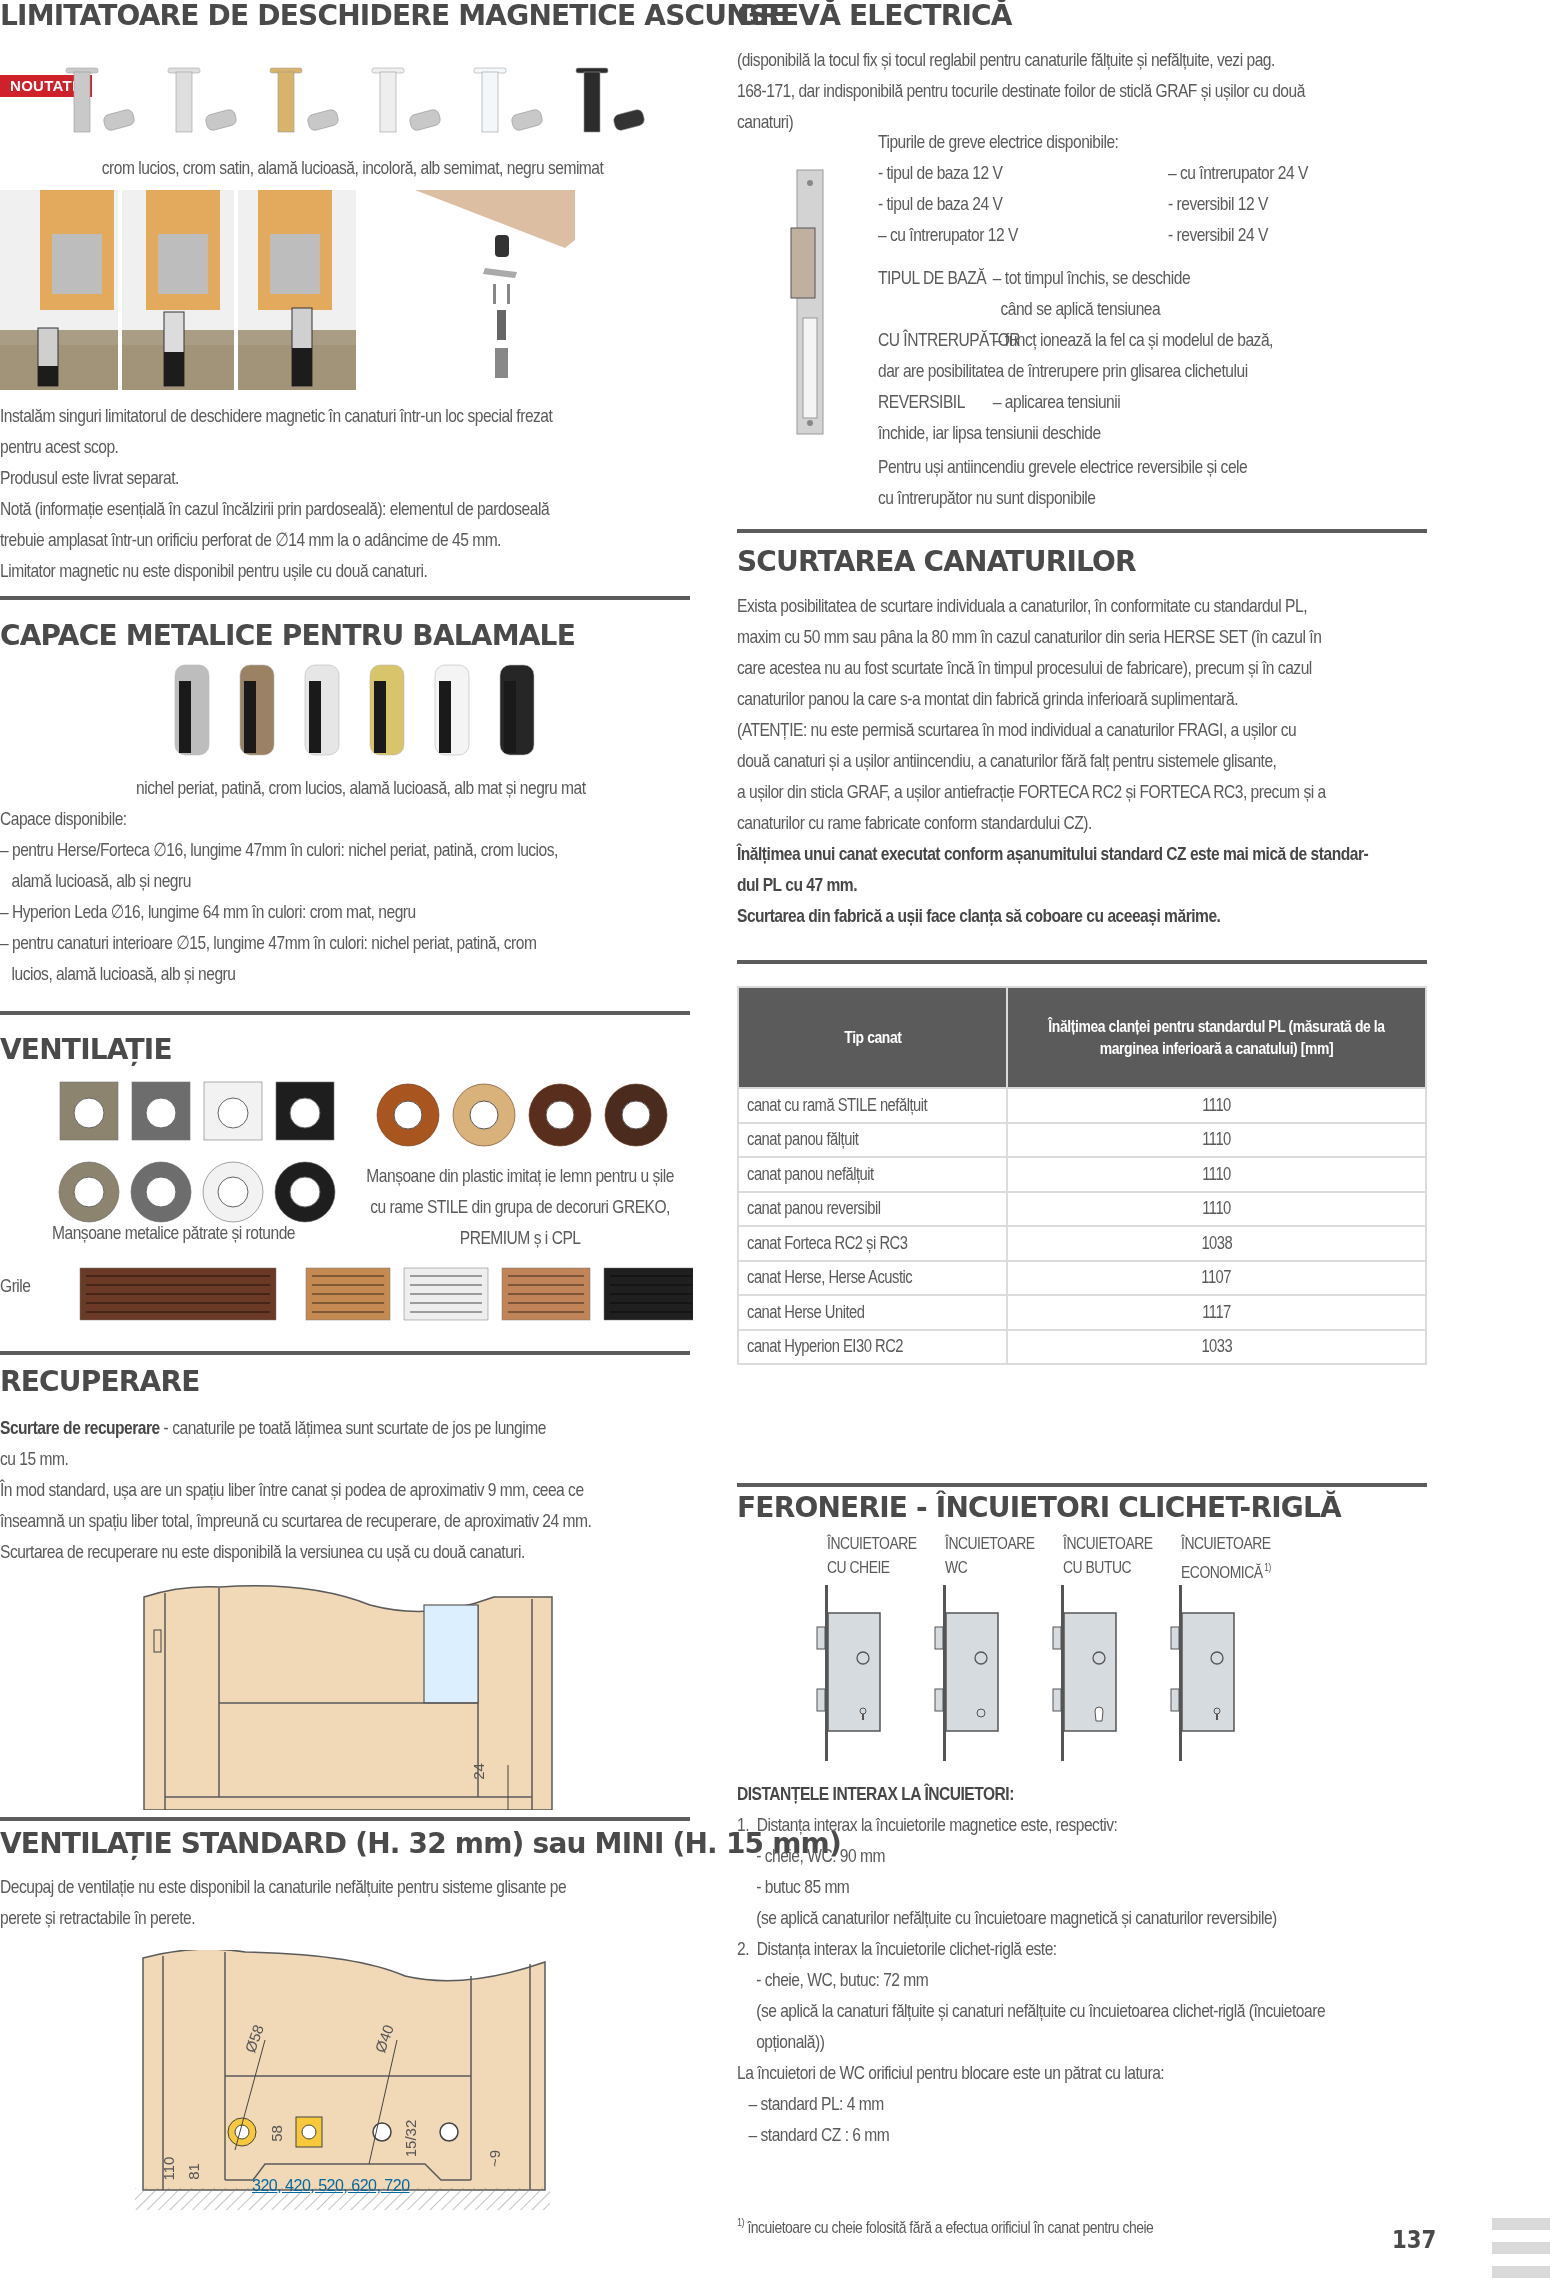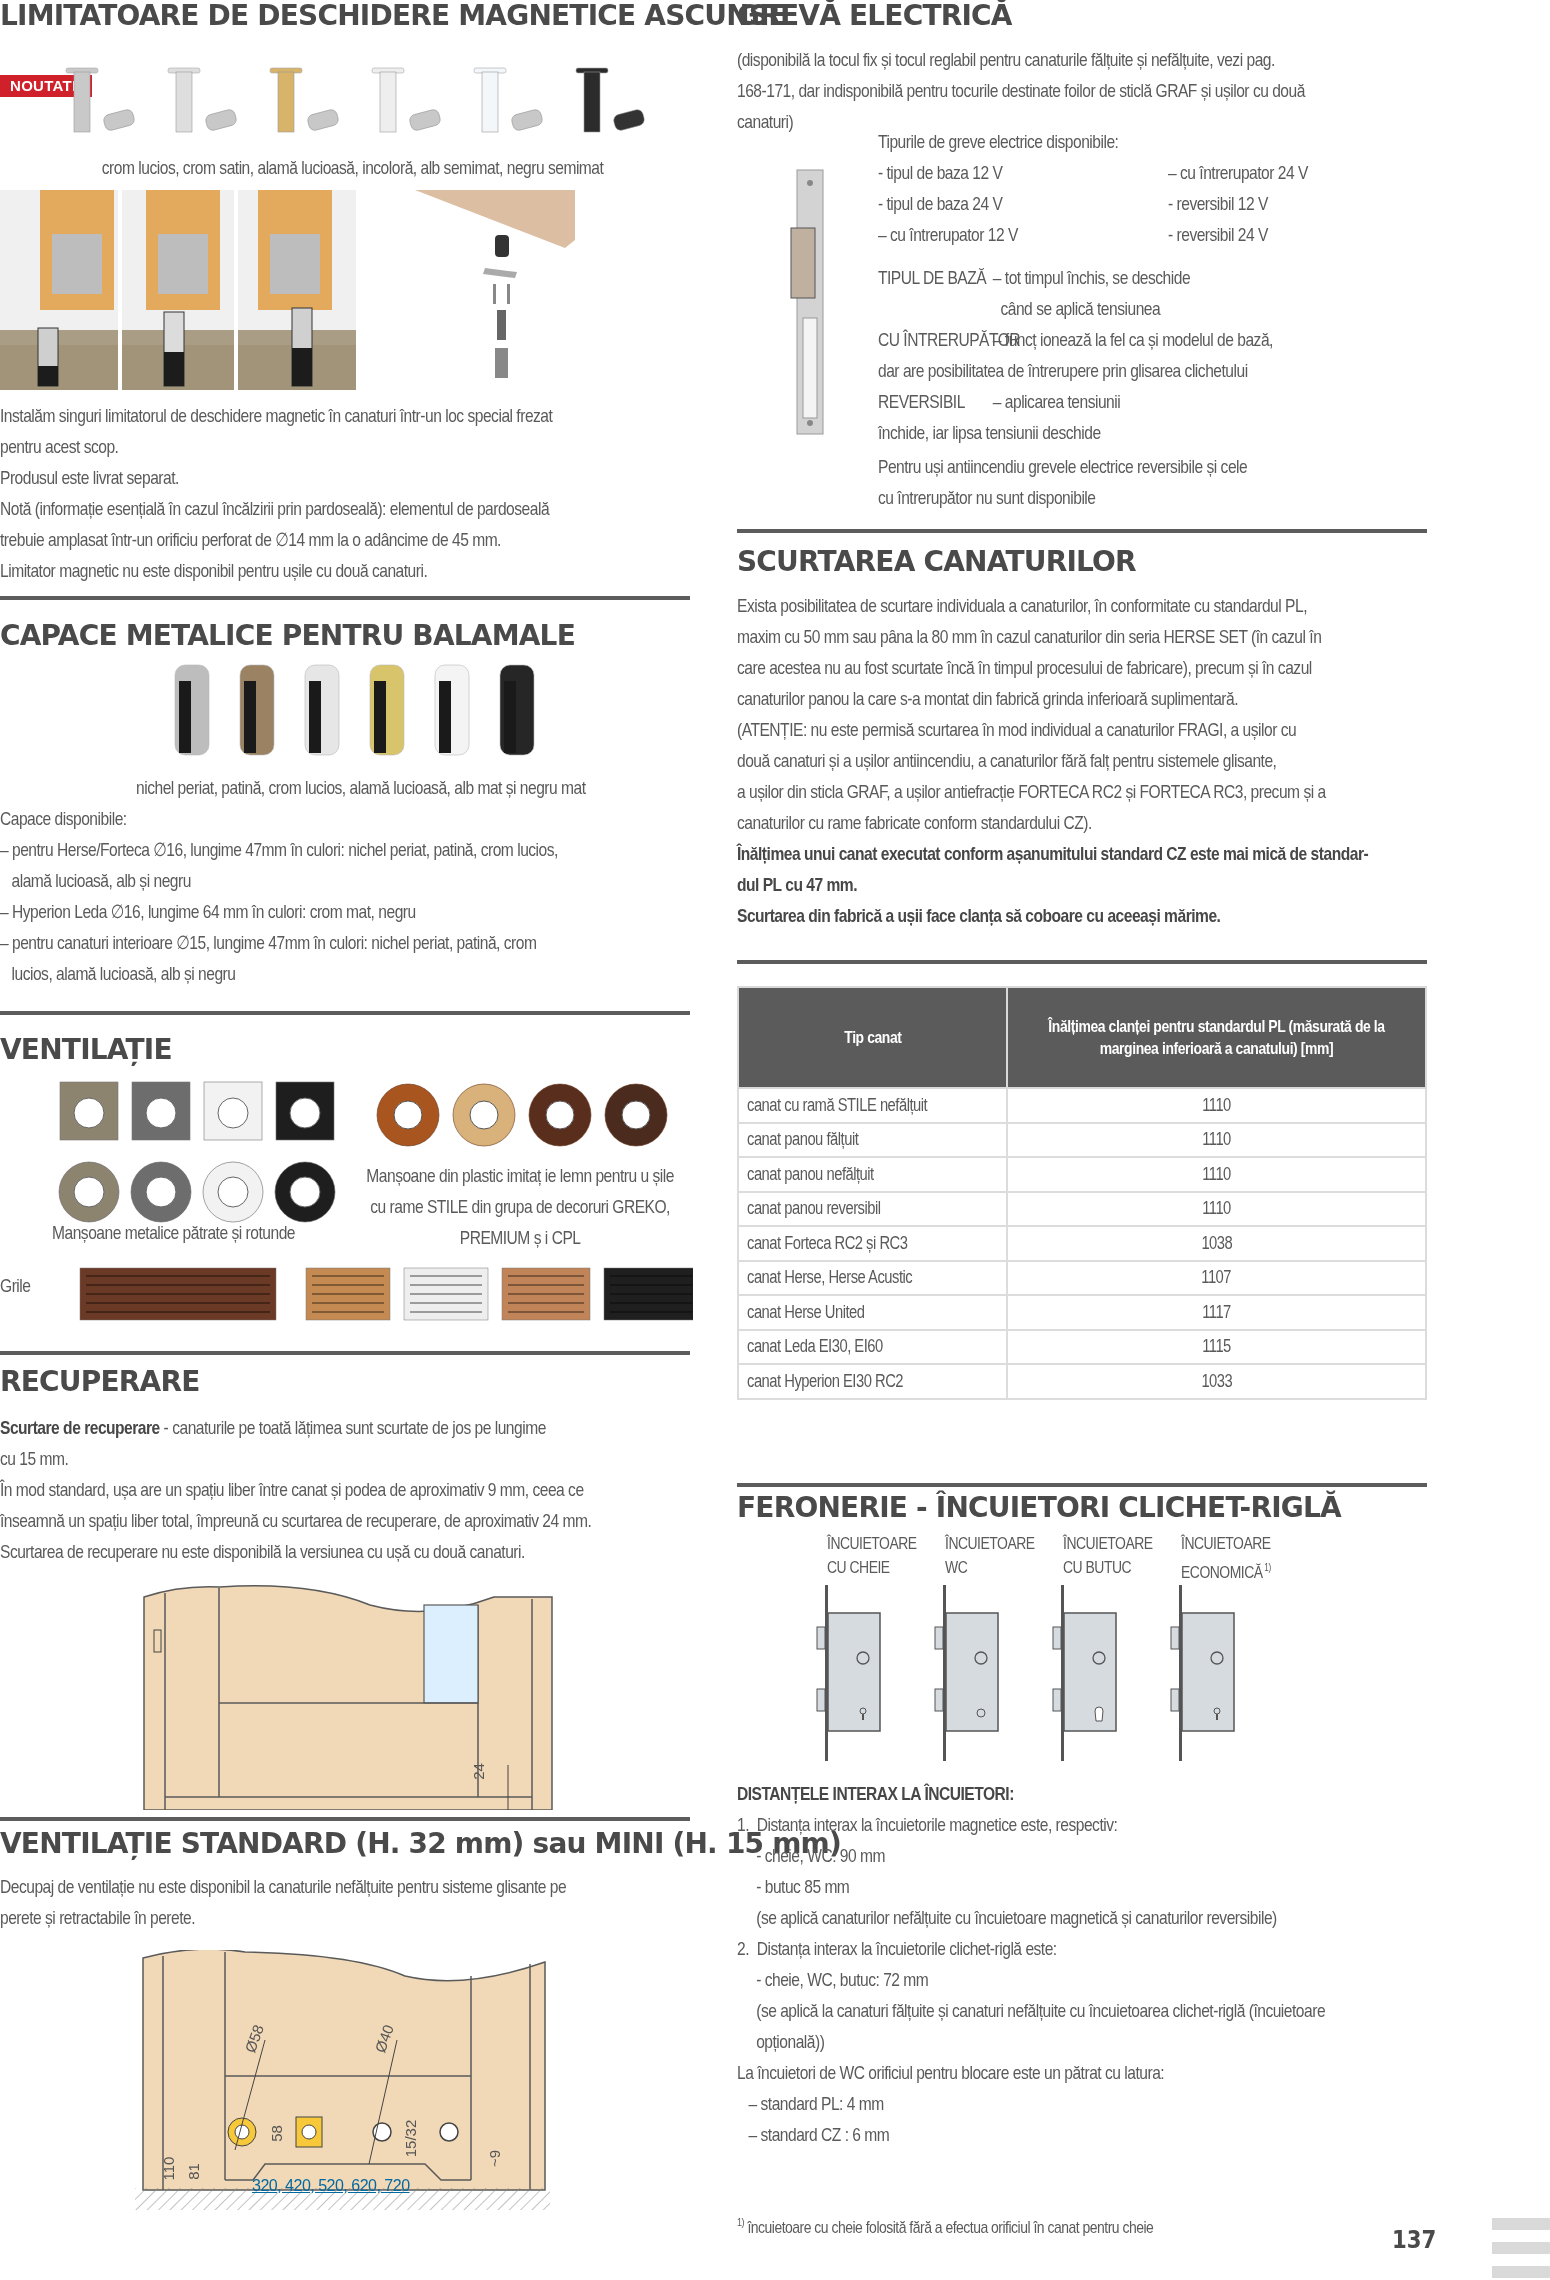--- a/index.html
+++ b/index.html
@@ -366,24 +366,20 @@
           <td><span class="cond">canat Forteca RC2 și RC3</span></td>
           <td class="v"><span class="condc">1038</span></td>
         </tr>
         <tr>
           <td><span class="cond">canat Herse, Herse Acustic</span></td>
           <td class="v"><span class="condc">1107</span></td>
         </tr>
         <tr>
           <td><span class="cond">canat Herse United</span></td>
           <td class="v"><span class="condc">1117</span></td>
-        </tr>
-        <tr>
-          <td><span class="cond">canat Leda EI30, EI60</span></td>
-          <td class="v"><span class="condc">1115</span></td>
         </tr>
         <tr>
           <td><span class="cond">canat Hyperion EI30 RC2</span></td>
           <td class="v"><span class="condc">1033</span></td>
         </tr>
       </tbody>
   </table>
 </div>
 
 <div class="abs rule" style="left:737px;top:1483px;width:690px;"></div>

